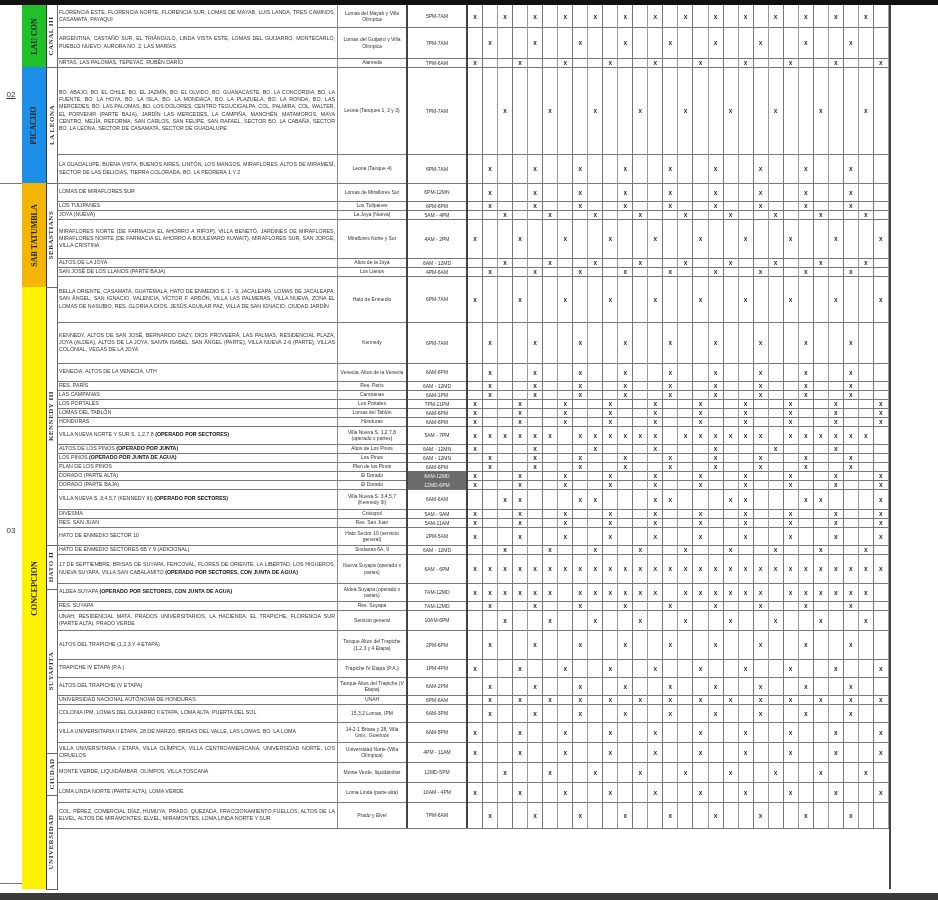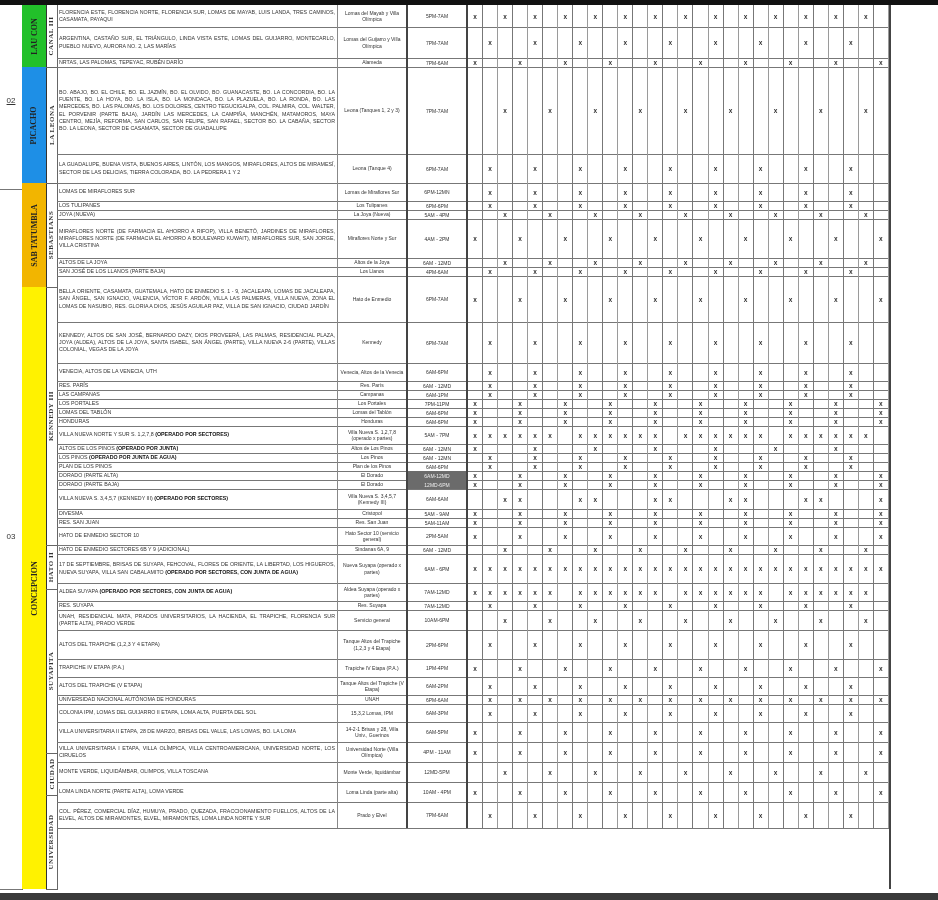--- a/index.html
+++ b/index.html
@@ -24,24 +24,24 @@
   .day:nth-child(odd){border-right:1.5px solid #777;}
   .rightline{position:absolute;left:889px;top:0;width:2px;height:884px;background:#444;}
 </style>
 </head>
 <body>
 
 <div class="topbar"></div>
 
 <div class="sheet" id="sheet">
   <div id="zones">
-      <div class="zone-col" style="top: 6px; height: 178px; text-decoration: underline;">
+      <div class="zone-col" style="top: 0px; height: 178px; text-decoration: underline;">
         <span>02</span>
       </div>
-      <div class="zone-col" style="top: 178px; height: 706px;">
+      <div class="zone-col" style="top: 172px; height: 706px;">
         <span>03</span>
       </div>
     </div>
   <div id="sectors">
       <div class="sector-col" style="top: 0px; height: 62px; background: rgb(34, 192, 42);">
         <span>LAU CON</span>
       </div>
       <div class="sector-col" style="top: 62px; height: 116px; background: rgb(30, 143, 230);">
         <span>PICACHO</span>
       </div>

